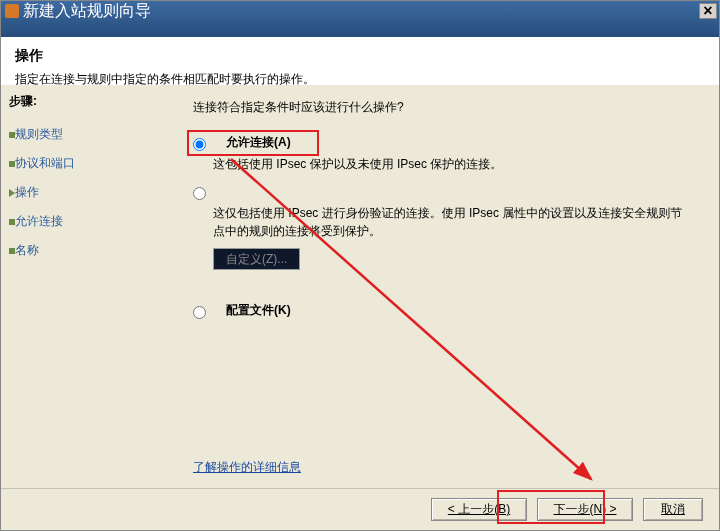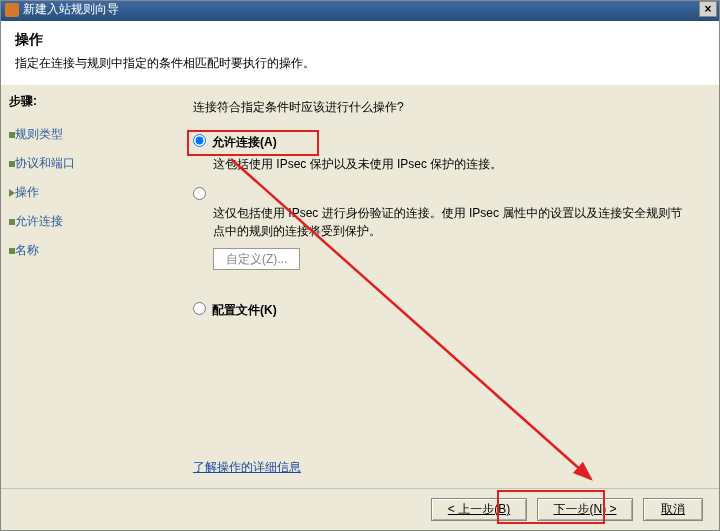--- a/index.html
+++ b/index.html
@@ -17,24 +17,24 @@
     background: #ece9d8;
     border: 1px solid #888;
     box-sizing: border-box;
     overflow: hidden;
   }
   .titlebar {
     height: 20px;
     background: linear-gradient(to bottom, #3d6aa2 0%, #274d7a 100%);
     color: #fff;
     display: flex;
-    align-items: flex-start;
+    align-items: center;
     justify-content: space-between;
-    padding: 0 2px 0 4px;
-    font-size: 12px;
+    padding: 0 2px 16px 4px;
+    font-size: 16px;
   }
   .titlebar .title-left {
     display: flex;
     align-items: center;
     gap: 4px;
   }
   .title-icon {
     width: 14px;
     height: 14px;
     background: #d67a2a;
@@ -114,22 +114,22 @@
   }
   .prompt-line {
     margin-bottom: 18px;
   }
   .radio-block {
     margin-bottom: 14px;
     position: relative;
   }
   .radio-line {
     display: flex;
-    align-items: flex-start;
-    gap: 6px;
+    align-items: flex-end;
+    gap: 20px;
     font-weight: bold;
   }
   .radio-desc {
     margin-left: 20px;
     margin-top: 4px;
     color: #000;
     font-weight: normal;
     line-height: 1.5;
   }
   .highlight-allow {
@@ -139,21 +139,21 @@
     width: 128px;
     height: 22px;
     border: 2px solid #e02020;
     pointer-events: none;
   }
   .custom-btn {
     margin-left: 20px;
     margin-top: 8px;
     margin-bottom: 18px;
     padding: 0 12px;
-    background: #ffffff;
+    background: #0f172a;
     border: 1px solid #999;
     color: #888;
     font-size: 12px;
     height: 22px;
     line-height: 18px;
     cursor: default;
   }
   .link-more {
     position: absolute;
     left: 28px;

